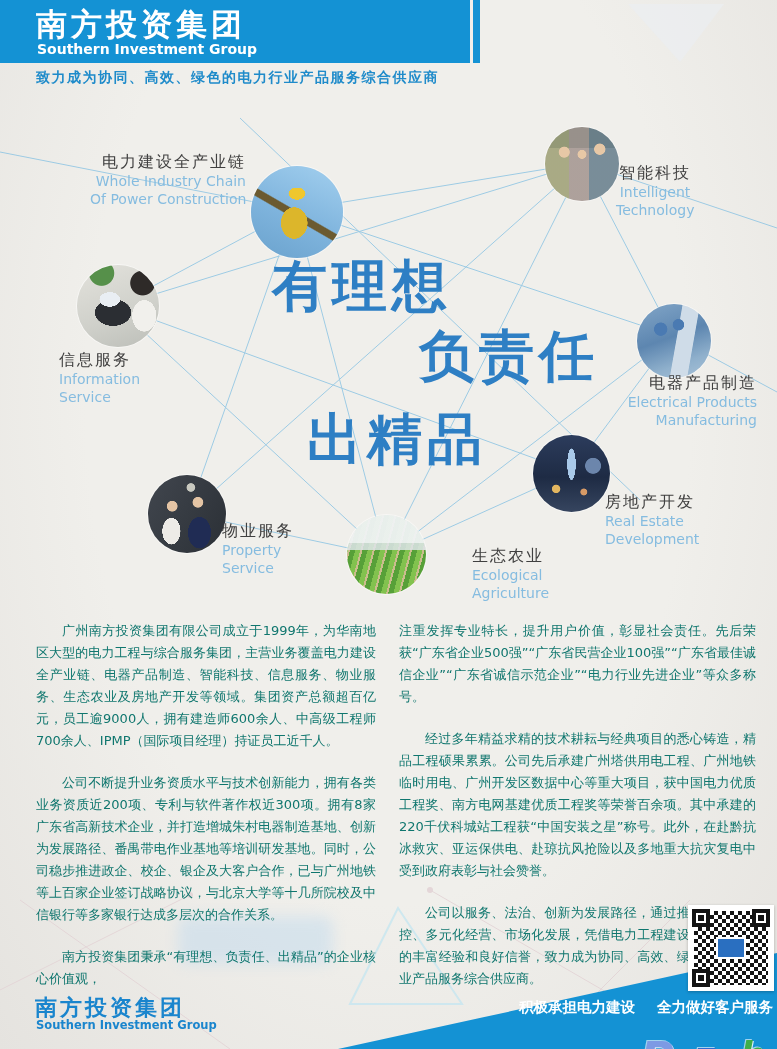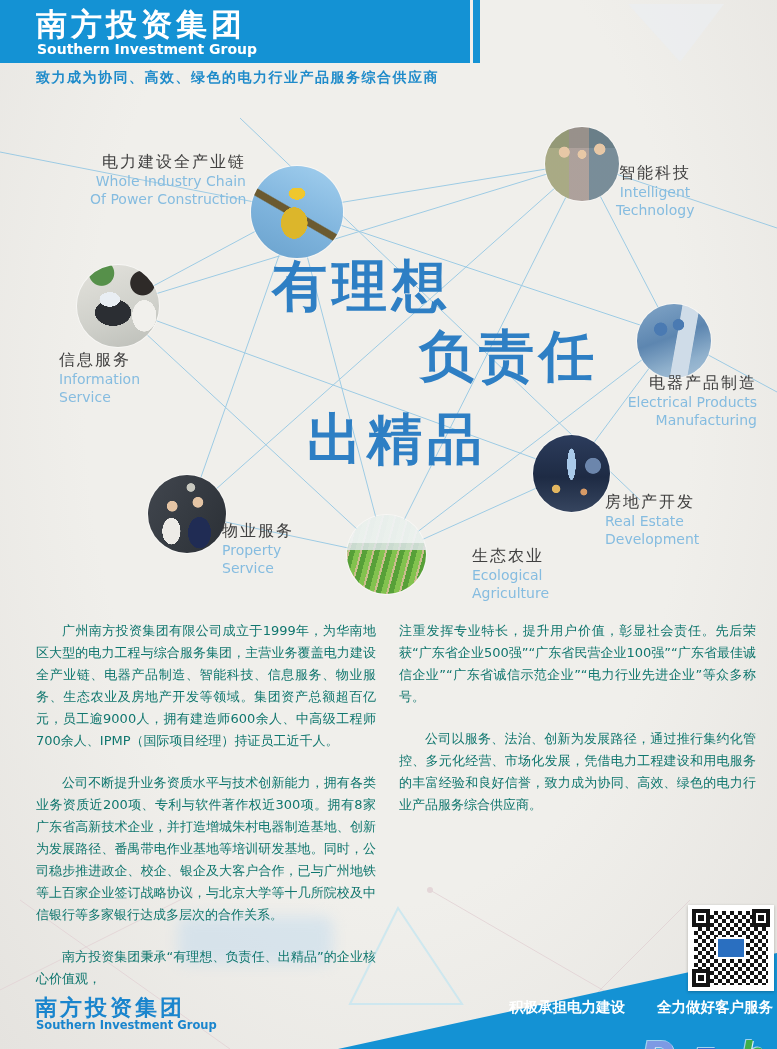--- a/index.html
+++ b/index.html
@@ -85,21 +85,21 @@
   .col p.no-indent{text-indent:0;}
   
   .ghost-blob{position:absolute;left:178px;top:916px;width:155px;height:48px;border-radius:10px;
     background:#bcd8ee;filter:blur(7px);opacity:.45;z-index:0;}
   svg.fdecor{position:absolute;left:0;top:0;z-index:0;pointer-events:none;}
   .f-logo-cn{position:absolute;left:35px;top:993px;z-index:2;font-size:22px;font-weight:bold;color:#1a85cd;letter-spacing:3px;white-space:nowrap;}
   .f-logo-en{position:absolute;left:36px;top:1018px;z-index:2;font-size:11.5px;font-weight:bold;color:#1a85cd;white-space:nowrap;}
   .wedge{position:absolute;left:338px;top:953px;width:439px;height:96px;background:#1492d4;
     clip-path:polygon(100% 0,100% 100%,0 100%);z-index:1;}
   .slogan{position:absolute;right:4px;top:998px;z-index:2;color:#ffffff;font-size:14.5px;font-weight:bold;
-    display:flex;gap:32px;white-space:nowrap;}
+    display:flex;gap:22px;white-space:nowrap;}
   .qr{position:absolute;left:688px;top:905px;width:86px;height:86px;background:#ffffff;z-index:3;box-shadow:0 1px 3px rgba(0,0,0,.25);}
   .qr-inner{position:absolute;left:6px;top:6px;right:6px;bottom:6px;
     background-image:
       linear-gradient(45deg,#141414 25%,transparent 25% 75%,#141414 75%),
       linear-gradient(45deg,#141414 25%,transparent 25% 75%,#141414 75%);
     background-position:0 0,4px 4px;background-size:8px 8px;background-color:#fff;}
   .fp{position:absolute;width:18px;height:18px;background:#fff;border:4px solid #141414;box-sizing:border-box;}
   .fp::after{content:"";position:absolute;left:2px;top:2px;width:6px;height:6px;background:#141414;}
   .fp-tl{left:4px;top:4px;} .fp-tr{right:4px;top:4px;} .fp-bl{left:4px;bottom:4px;}
   .qr-badge{position:absolute;left:50%;top:50%;transform:translate(-50%,-50%);width:26px;height:18px;
@@ -194,20 +194,21 @@
 <div class="motto motto2">负责任</div>
 <div class="motto motto3">出精品</div>
 
 <div class="col col-left">
   <p>广州南方投资集团有限公司成立于1999年，为华南地区大型的电力工程与综合服务集团，主营业务覆盖电力建设全产业链、电器产品制造、智能科技、信息服务、物业服务、生态农业及房地产开发等领域。集团资产总额超百亿元，员工逾9000人，拥有建造师600余人、中高级工程师700余人、IPMP（国际项目经理）持证员工近千人。</p>
   <p>公司不断提升业务资质水平与技术创新能力，拥有各类业务资质近200项、专利与软件著作权近300项。拥有8家广东省高新技术企业，并打造增城朱村电器制造基地、创新为发展路径、番禺带电作业基地等培训研发基地。同时，公司稳步推进政企、校企、银企及大客户合作，已与广州地铁等上百家企业签订战略协议，与北京大学等十几所院校及中信银行等多家银行达成多层次的合作关系。</p>
   <p>南方投资集团秉承“有理想、负责任、出精品”的企业核心价值观，</p>
 </div>
 <div class="col col-right">
   <p class="no-indent">注重发挥专业特长，提升用户价值，彰显社会责任。先后荣获“广东省企业500强”“广东省民营企业100强”“广东省最佳诚信企业”“广东省诚信示范企业”“电力行业先进企业”等众多称号。</p>
+  <p>经过多年精益求精的技术耕耘与经典项目的悉心铸造，精品工程硕果累累。公司先后承建广州塔供用电工程、广州地铁临时用电、广州开发区数据中心等重大项目，获中国电力优质工程奖、南方电网基建优质工程奖等荣誉百余项。其中承建的220千伏科城站工程获“中国安装之星”称号。此外，在赴黔抗冰救灾、亚运保供电、赴琼抗风抢险以及多地重大抗灾复电中受到政府表彰与社会赞誉。</p>
   <p>公司以服务、法治、创新为发展路径，通过推行集约化管控、多元化经营、市场化发展，凭借电力工程建设和用电服务的丰富经验和良好信誉，致力成为协同、高效、绿色的电力行业产品服务综合供应商。</p>
 </div>
 
 <svg class="fdecor" width="777" height="1049" viewBox="0 0 777 1049">
   <g stroke="#e3d4d6" stroke-width="1" fill="none" opacity="0.9">
     <line x1="20" y1="900" x2="230" y2="1049"></line>
     <line x1="0" y1="990" x2="190" y2="895"></line>
     <line x1="430" y1="890" x2="620" y2="1000"></line>
     <line x1="690" y1="900" x2="560" y2="1030"></line>
     <circle cx="190" cy="895" r="3" fill="#e3d4d6" stroke="none"></circle>

